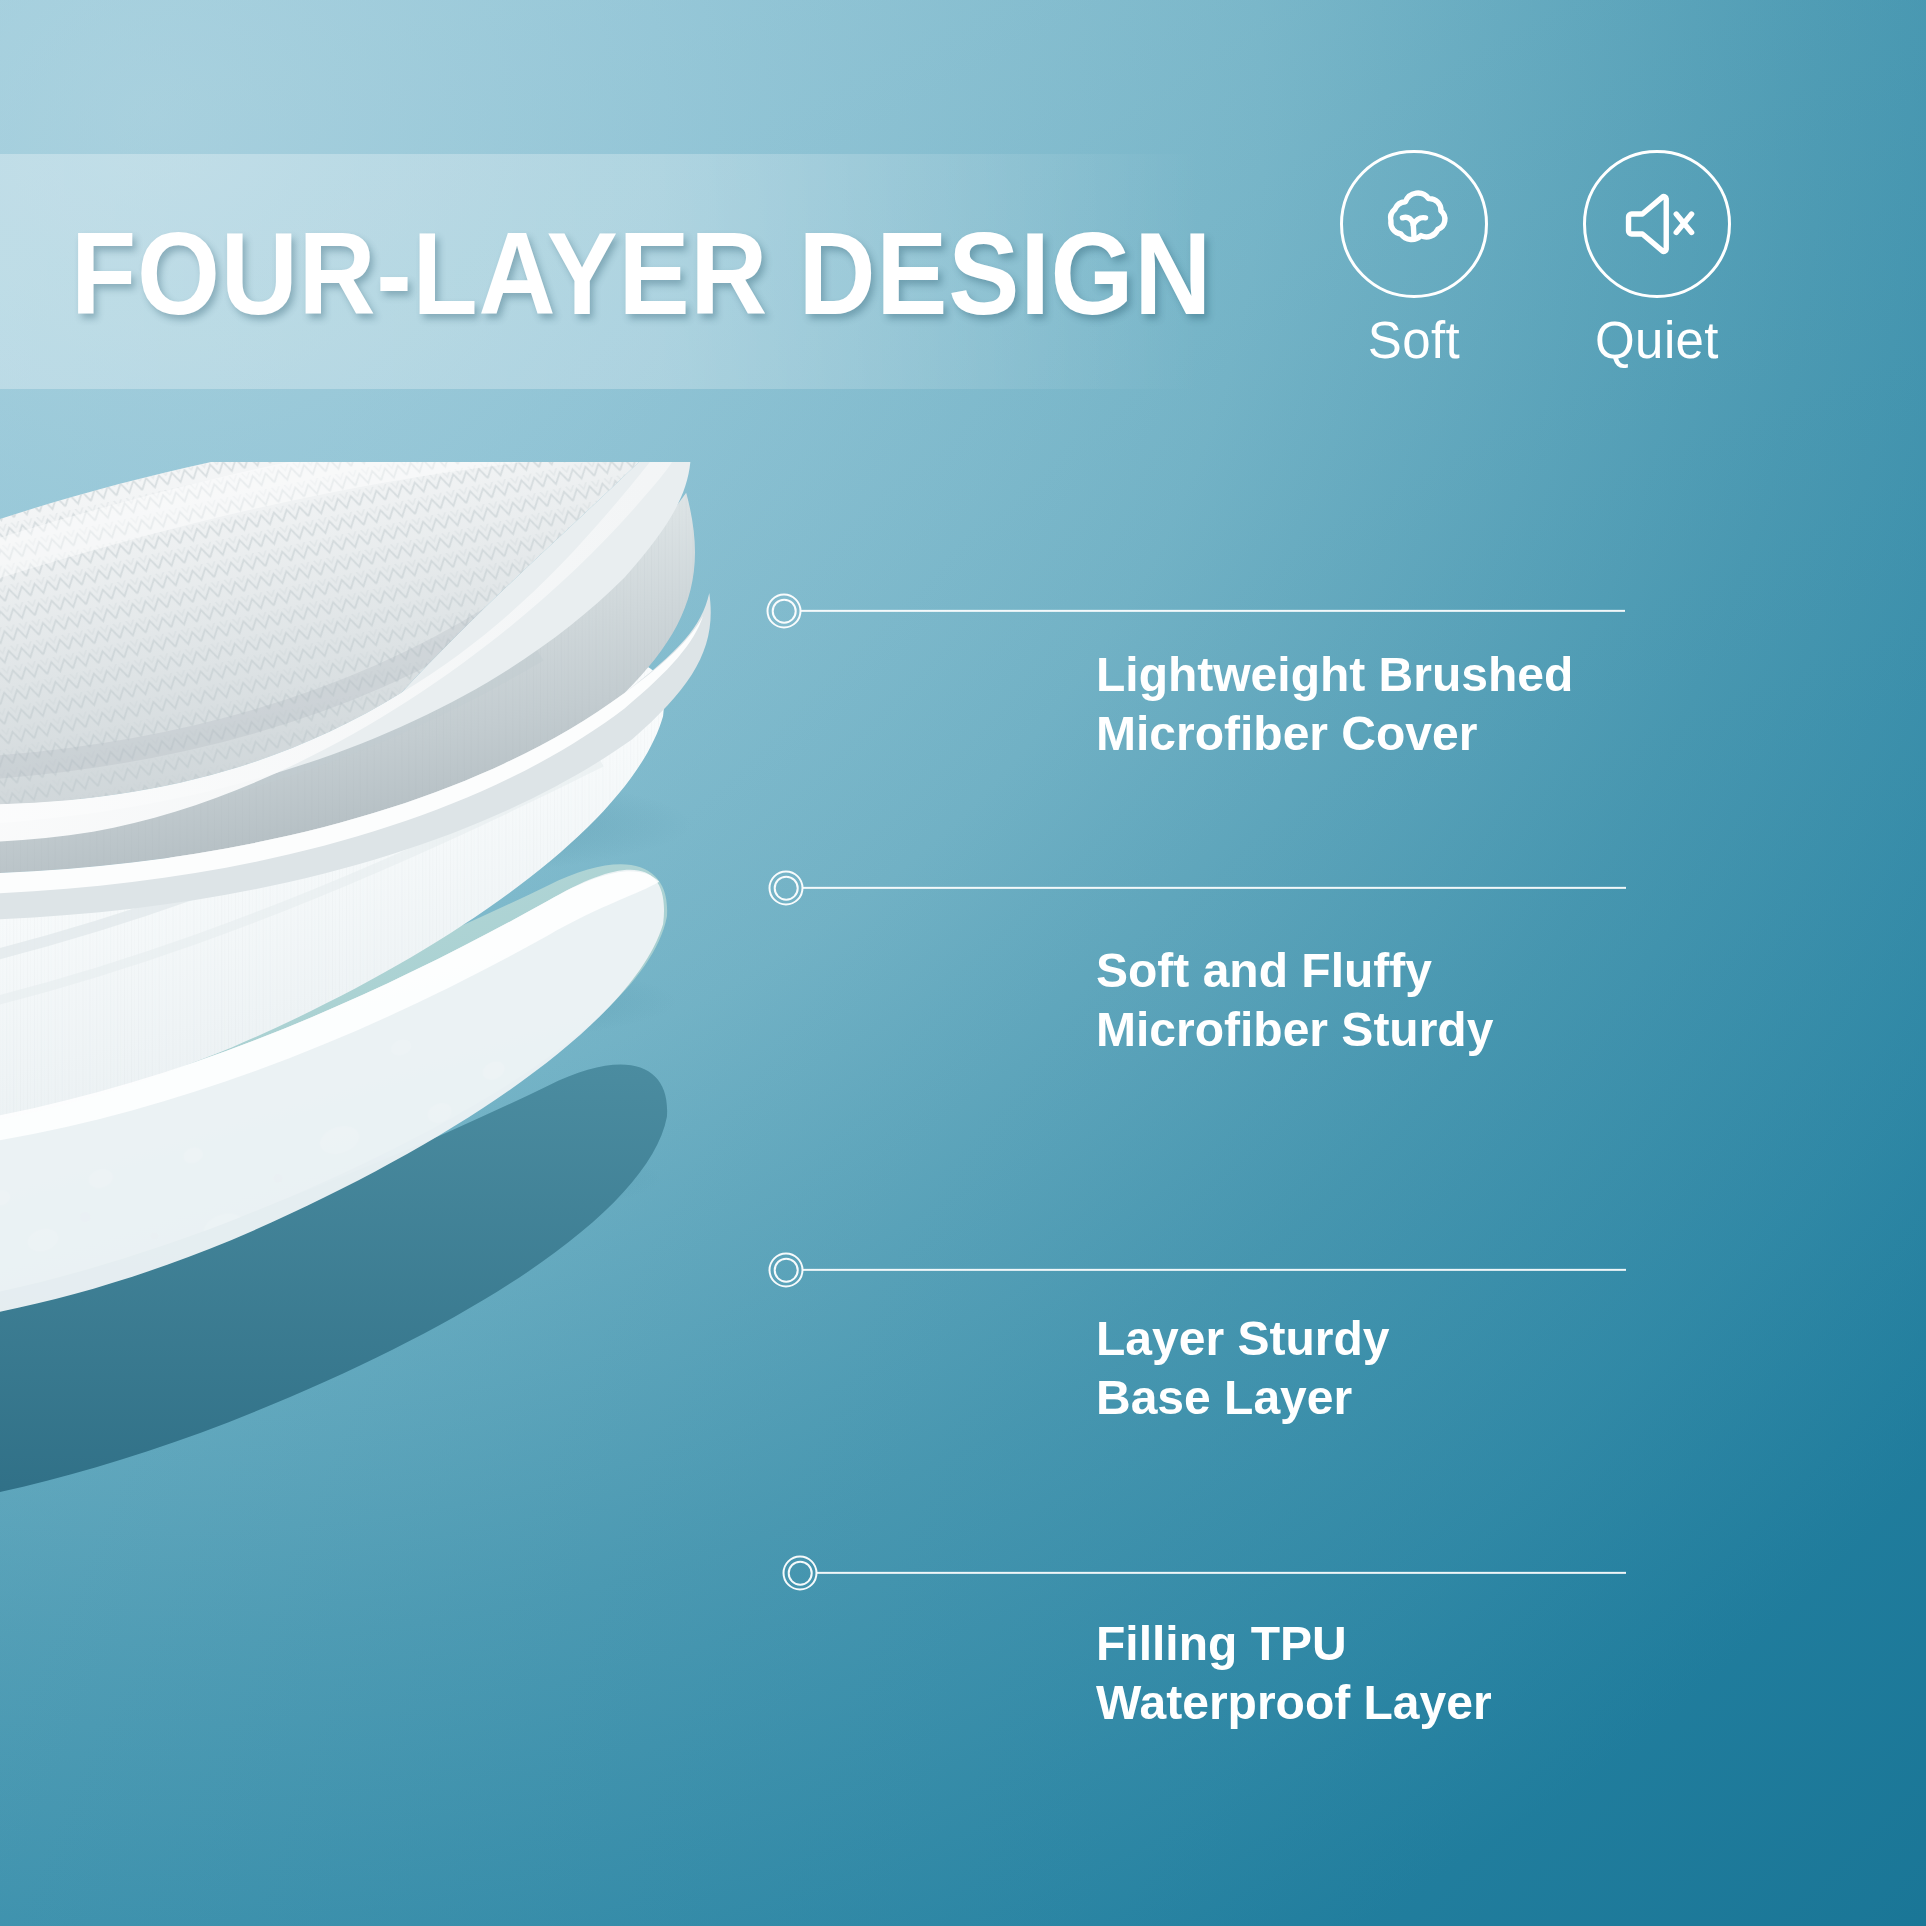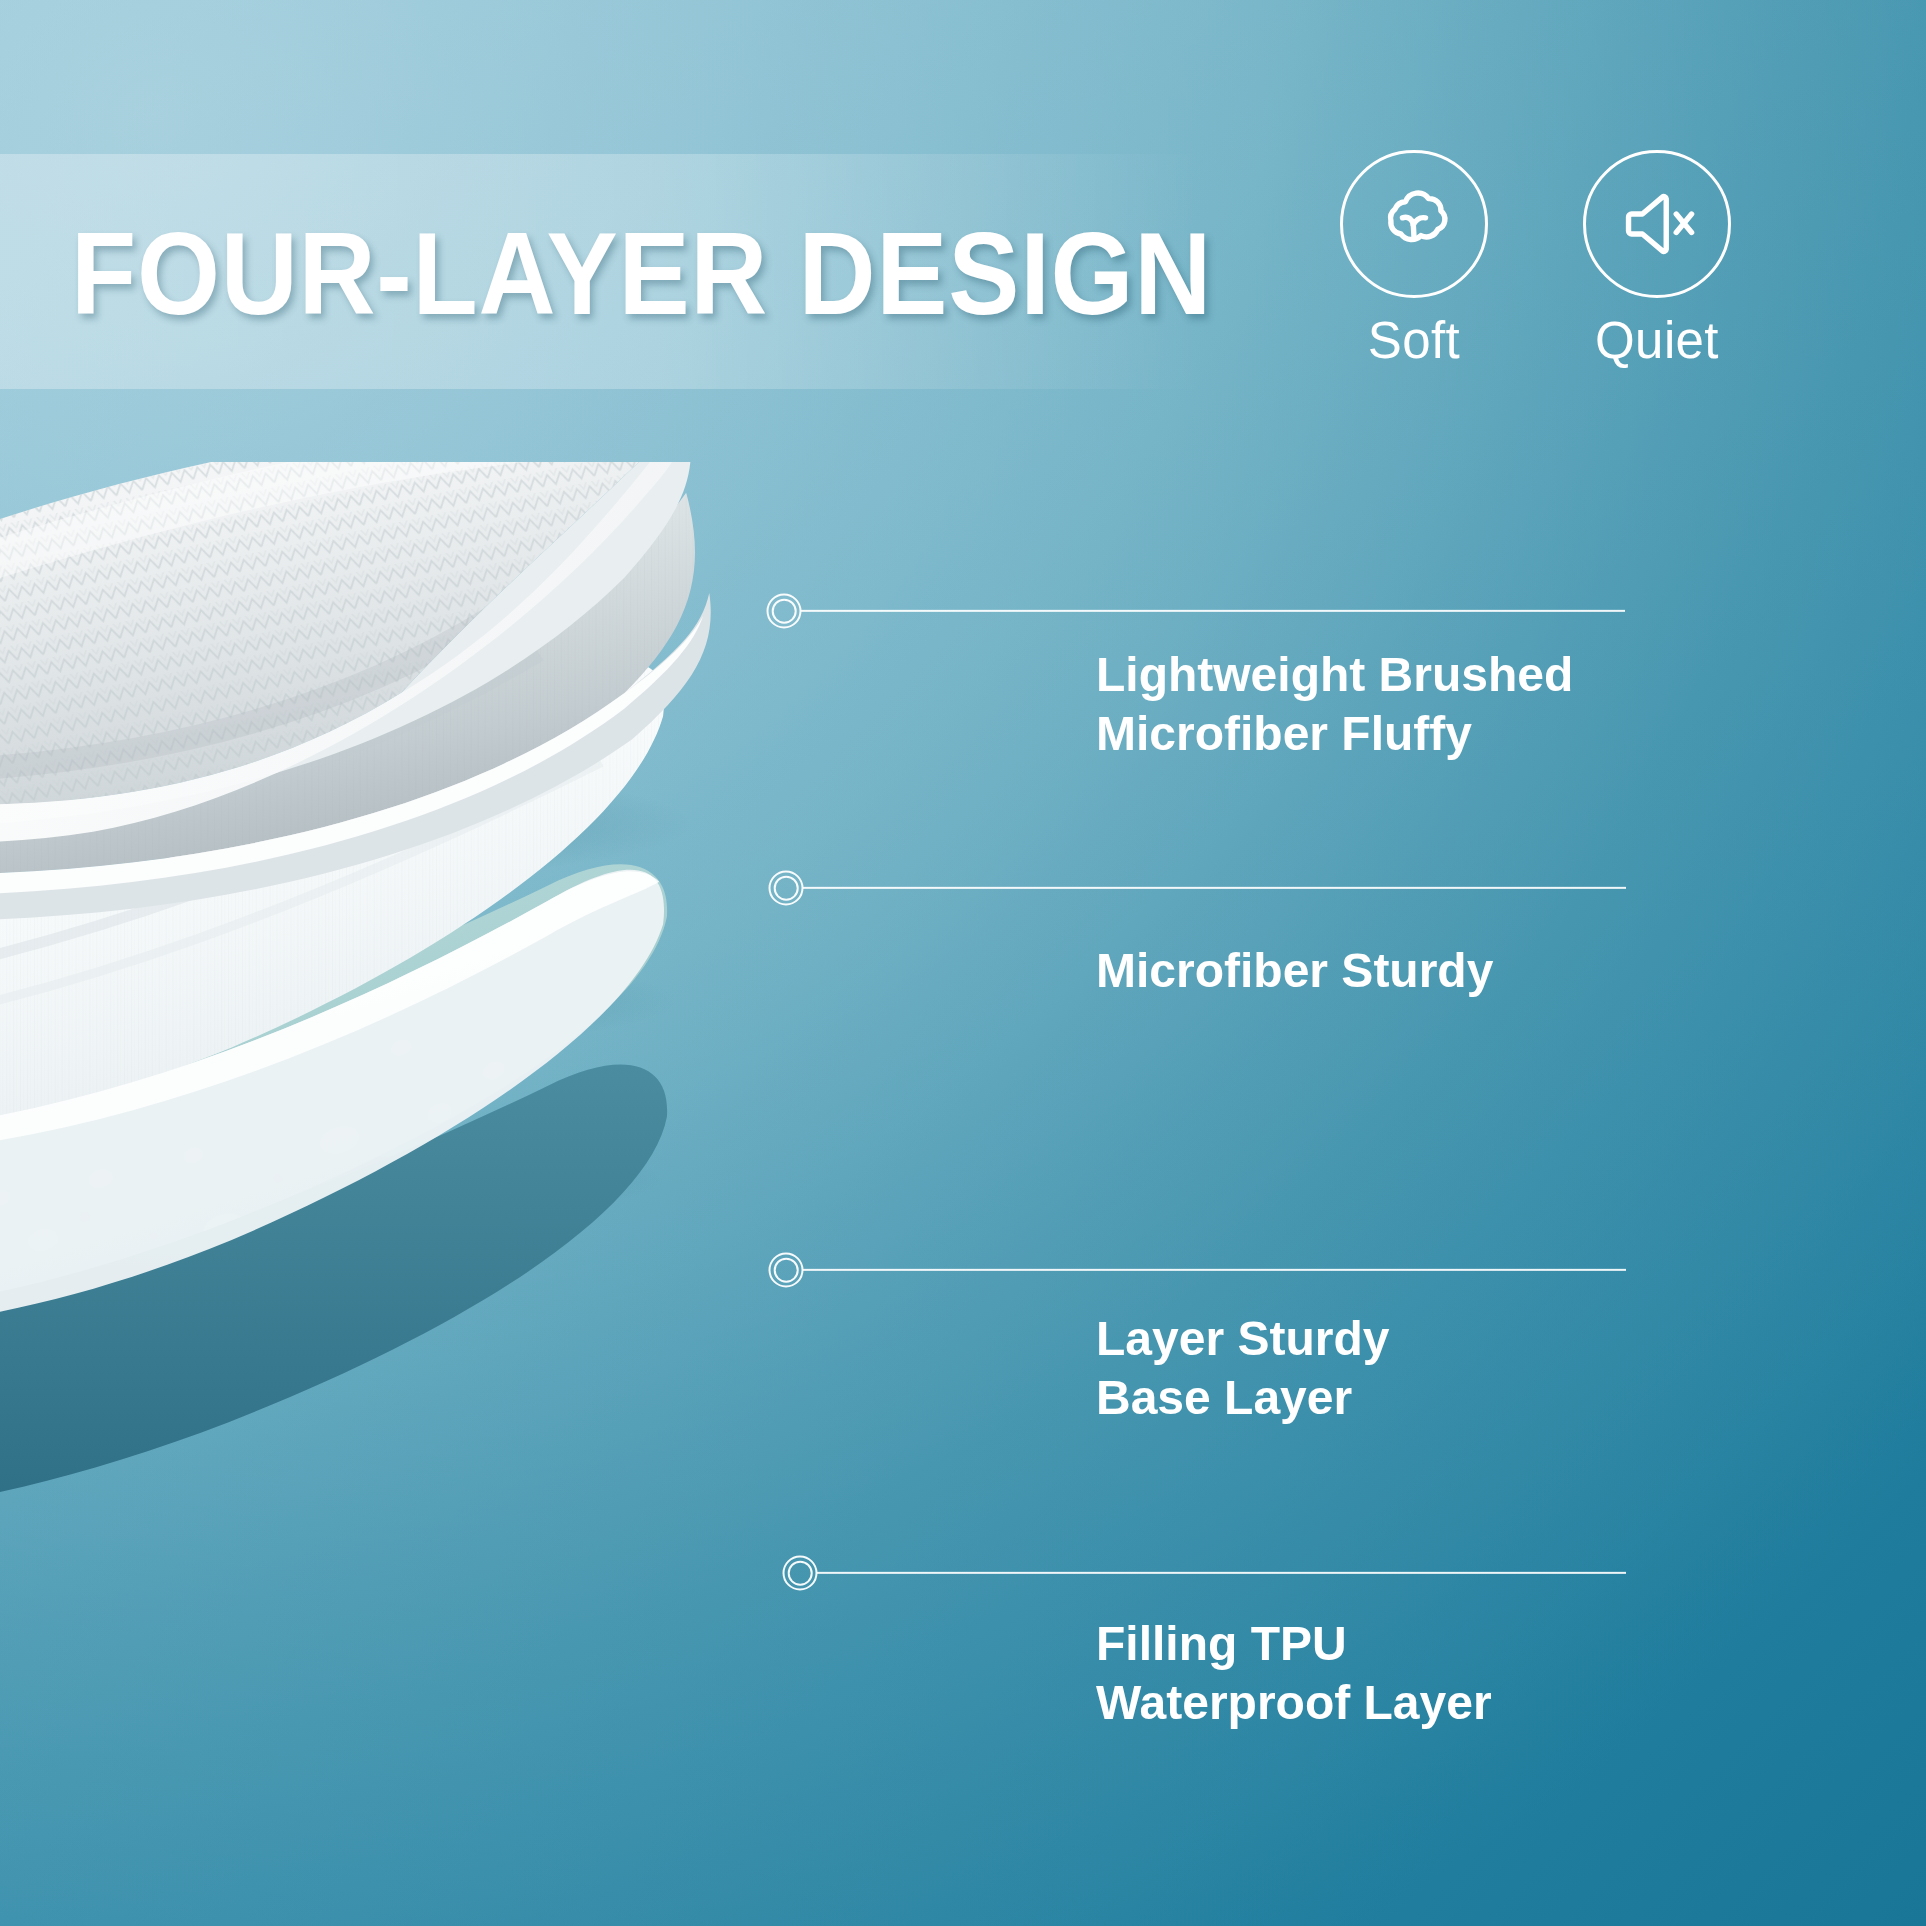--- a/index.html
+++ b/index.html
@@ -321,24 +321,25 @@
     <div class="cmark" style="left:786px;top:1270px;"></div>
 
     <div class="cline" style="left:817px;top:1573px;width:809px;"></div>
     <div class="cmark" style="left:800px;top:1573px;"></div>
   </div>
 
   <div class="labels">
 
     <div class="lab" style="top:646px;">
       <span>Lightweight Brushed</span>
-      <span>Microfiber Fluffy</span>
+      <span>Microfiber Cover</span>
     </div>
 
     <div class="lab" style="top:942px;">
+      <span>Soft and Fluffy</span>
       <span>Microfiber Sturdy</span>
     </div>
 
     <div class="lab" style="top:1310px;">
       <span>Layer Sturdy</span>
       <span>Base Layer</span>
     </div>
 
     <div class="lab" style="top:1615px;">
       <span>Filling TPU</span>

